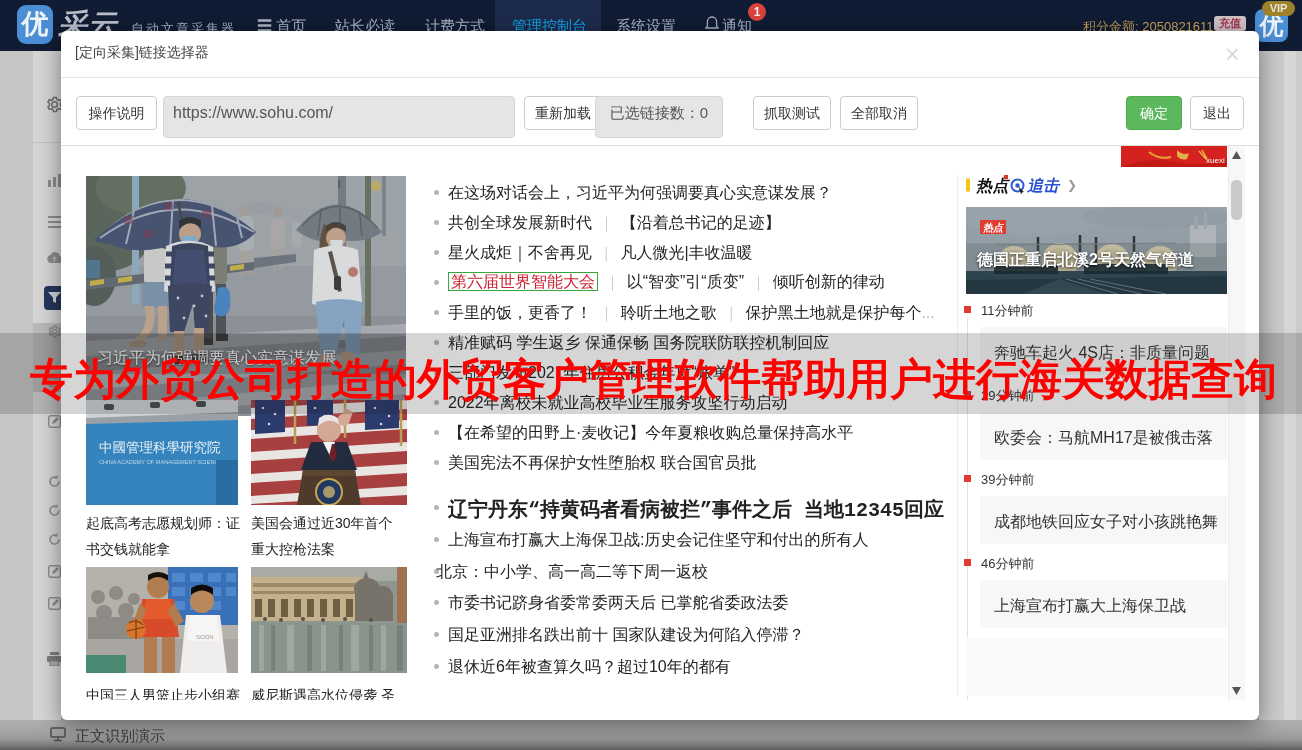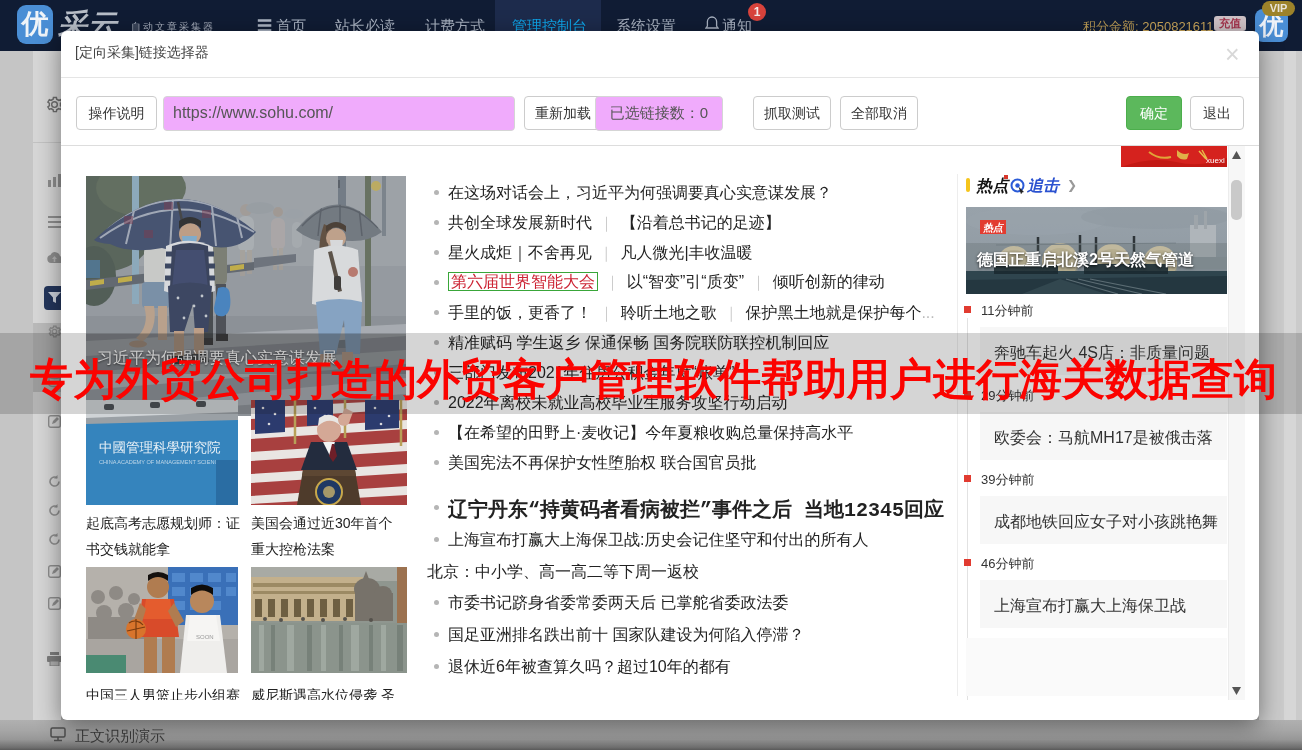--- a/index.html
+++ b/index.html
@@ -6,21 +6,21 @@
 html,body{width:1302px;height:750px;overflow:hidden;background:#a8a8a8;font-family:"Liberation Sans",sans-serif;}
 #app{position:relative;width:1302px;height:750px;overflow:hidden;}
 .abs{position:absolute;}
 
 
 #navbar{position:absolute;left:0;top:0;width:1302px;height:51px;background:#101c34;}
 #nav-active{position:absolute;left:495px;top:0;width:106px;height:51px;background:#1d2b4c;}
 .navitem{position:absolute;top:17px;font-size:15px;color:#aab3c2;white-space:nowrap;}
 #logo-sq{position:absolute;left:17px;top:5px;width:36px;height:39px;background:#4a8ed5;border-radius:9px;color:#f0f4f8;font-size:27px;font-weight:bold;text-align:center;line-height:39px;}
 #logo-cai{position:absolute;left:58px;top:5px;font-size:29px;font-weight:bold;color:#b9bfc9;font-style:italic;letter-spacing:1px;white-space:nowrap;}
-#logo-sub{position:absolute;left:131px;top:20px;font-size:10px;color:#aab1bf;letter-spacing:2px;white-space:nowrap;}
+#logo-sub{position:absolute;left:131px;top:20px;font-size:13px;color:#aab1bf;letter-spacing:2px;white-space:nowrap;}
 #bell-badge{position:absolute;left:748px;top:3px;width:18px;height:18px;background:#d8433c;border-radius:50%;color:#f4e9e9;font-size:12px;font-weight:bold;text-align:center;line-height:18px;}
 #credits{position:absolute;left:1083px;top:18px;font-size:13px;color:#b99a55;white-space:nowrap;}
 #chongzhi{position:absolute;left:1214px;top:16px;width:32px;height:15px;background:#cfc3c7;border-radius:3px;color:#a5344d;font-size:11px;font-weight:bold;text-align:center;line-height:15px;}
 #vip-sq{position:absolute;left:1255px;top:9px;width:33px;height:33px;background:#4a8ed5;border-radius:8px;color:#eef2f8;font-size:24px;font-weight:bold;text-align:center;line-height:33px;}
 #vip-badge{position:absolute;left:1262px;top:1px;width:33px;height:15px;background:#9c822a;border-radius:8px;color:#e8e4da;font-size:11px;font-weight:bold;text-align:center;line-height:15px;}
 
 
 #left-strip{position:absolute;left:0;top:51px;width:33px;height:699px;background:#c5c5c5;}
 #side-strip{position:absolute;left:33px;top:51px;width:28px;height:699px;background:#d6d6d6;}
 #side-hl{position:absolute;left:33px;top:323px;width:28px;height:69px;background:#b9b9b9;}
@@ -29,21 +29,21 @@
 #bottom-bar{position:absolute;left:0;top:720px;width:1302px;height:30px;background:linear-gradient(#b0b0b0,#a6a6a6 35%,#979797 65%,#6e6e6e 92%,#5a5a5a);}
 #bottom-text{position:absolute;left:75px;top:727px;font-size:15px;color:#3c3c3c;}
 
 
 #modal{position:absolute;left:61px;top:31px;width:1198px;height:689px;background:#fff;border-radius:6px;box-shadow:0 6px 24px rgba(0,0,0,0.45);}
 #m-title{position:absolute;left:14px;top:13px;font-size:14px;color:#444;}
 #m-close{position:absolute;left:1164px;top:9px;font-size:25px;color:#d8d8d8;font-weight:300;}
 #m-hline{position:absolute;left:0;top:46px;width:1198px;height:1px;background:#e5e5e5;}
 #m-cline{position:absolute;left:0;top:114px;width:1198px;height:1px;background:#ddd;}
 .btn{position:absolute;top:65px;height:34px;background:#fff;border:1px solid #ccc;border-radius:4px;font-size:14px;color:#333;text-align:center;line-height:32px;}
-.gbox{position:absolute;top:65px;height:35px;background:#f0abfc;border:1px solid #d5d5d5;border-radius:4px;color:#555;line-height:32px;}
+.gbox{position:absolute;top:65px;height:42px;background:#e5e5e5;border:1px solid #d5d5d5;border-radius:4px;color:#555;line-height:32px;}
 
 
 #content{position:absolute;left:0;top:115px;width:1198px;height:554px;background:#fff;overflow:hidden;}
 
 .news{position:absolute;white-space:nowrap;color:#232323;font-size:16px;}
 .news .sep{color:#c8c8c8;padding:0 7px;font-size:15px;}
 .bullet{position:absolute;width:5px;height:5px;border-radius:50%;background:#b5b5b5;}
 .cap{position:absolute;font-size:14px;color:#222;line-height:26px;}
 .timelbl{position:absolute;font-size:13px;color:#333;white-space:nowrap;}
 .redsq{position:absolute;width:7px;height:7px;background:#e13b30;}
@@ -351,21 +351,21 @@
       <div class="news" style="left:387px;top:247px;">2022年离校未就业高校毕业生服务攻坚行动启动</div>
       <div class="bullet" style="left:373px;top:284px;"></div>
       <div class="news" style="left:387px;top:277px;">【在希望的田野上·麦收记】今年夏粮收购总量保持高水平</div>
       <div class="bullet" style="left:373px;top:314px;"></div>
       <div class="news" style="left:387px;top:307px;">美国宪法不再保护女性堕胎权 联合国官员批</div>
       <div class="bullet" style="left:373px;top:359px;"></div>
       <div class="news" style="left:387px;top:350px;font-size:20px;font-weight:bold;color:#222;font-family:Liberation Mono, monospace;">辽宁丹东“持黄码者看病被拦”事件之后 当地12345回应</div>
       <div class="bullet" style="left:373px;top:391px;"></div>
       <div class="news" style="left:387px;top:384px;">上海宣布打赢大上海保卫战:历史会记住坚守和付出的所有人</div>
       <div class="bullet" style="left:373px;top:423px;"></div>
-      <div class="news" style="left:366px;top:416px;">北京：中小学、高一高二等下周一返校</div>
+      <div class="news" style="left:375px;top:416px;">北京：中小学、高一高二等下周一返校</div>
       <div class="bullet" style="left:373px;top:454px;"></div>
       <div class="news" style="left:387px;top:447px;">市委书记跻身省委常委两天后 已掌舵省委政法委</div>
       <div class="bullet" style="left:373px;top:486px;"></div>
       <div class="news" style="left:387px;top:479px;">国足亚洲排名跌出前十 国家队建设为何陷入停滞？</div>
       <div class="bullet" style="left:373px;top:518px;"></div>
       <div class="news" style="left:387px;top:511px;">退休近6年被查算久吗？超过10年的都有</div>
 
       <svg class="abs" style="left:25px;top:254px;" width="152" height="105" viewBox="0 0 152 105">
         <rect width="152" height="105" fill="#3583bd"></rect>
         <rect width="152" height="18" fill="#cfd3d6"></rect>

